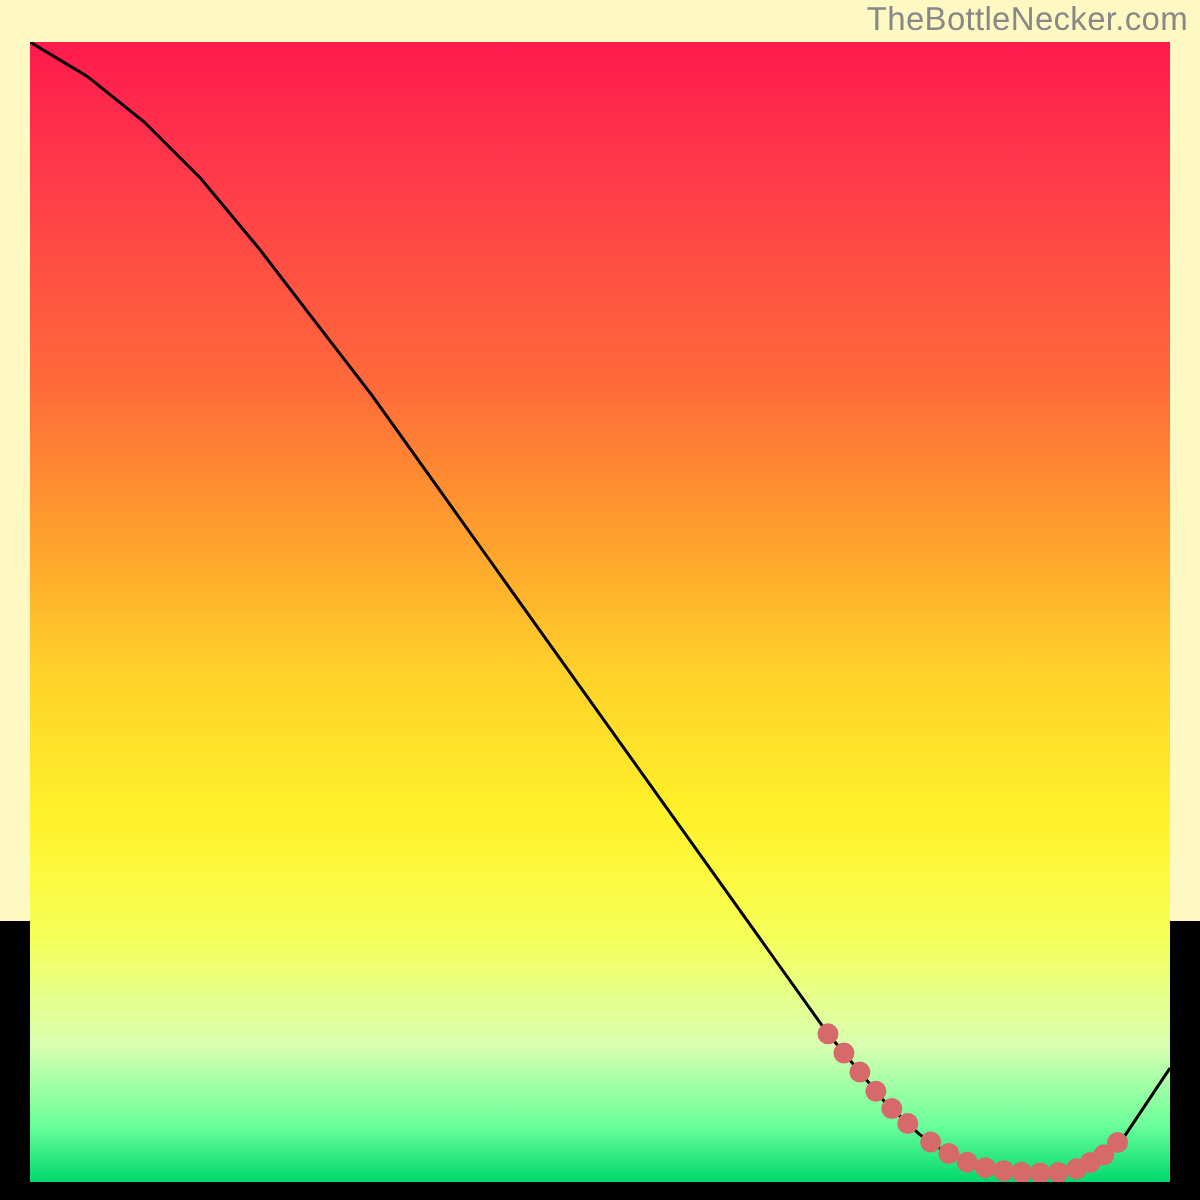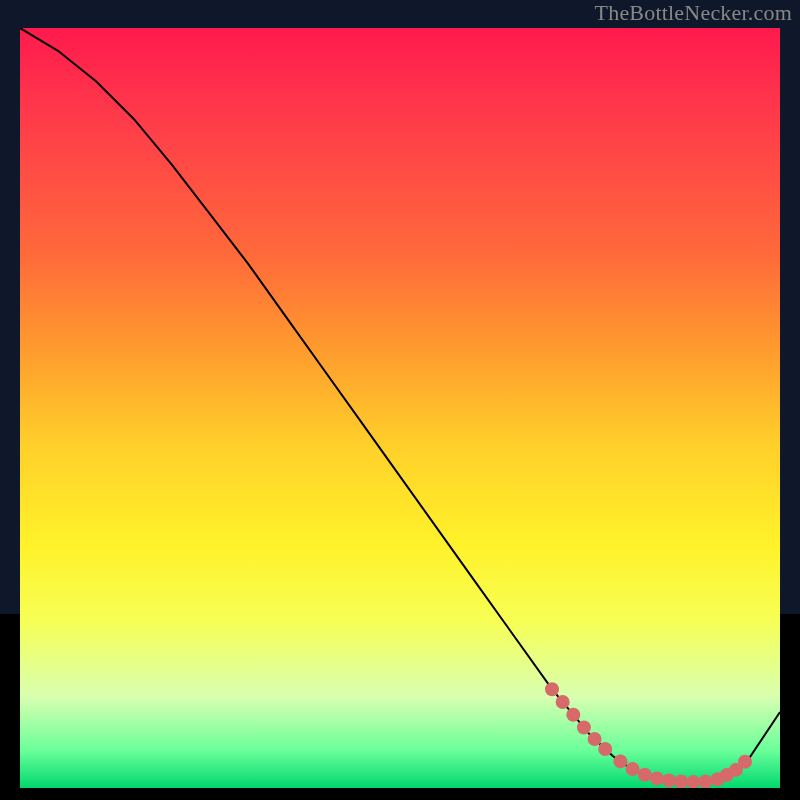--- a/index.html
+++ b/index.html
@@ -8,22 +8,21 @@
     width: 800px;
     height: 800px;
     background: #000;
     overflow: hidden;
     font-family: Arial, Helvetica, sans-serif;
   }
   .outer {
     position: relative;
     width: 800px;
     height: 614px;
-    background: #0f172a;
-    font-family: Liberation Serif, serif;
+    background: #fef9c3;
   }
   .attribution {
     position: absolute;
     top: 0;
     right: 8px;
     color: #888;
     font-size: 22px;
     font-weight: 500;
     letter-spacing: 0.2px;
     z-index: 10;

